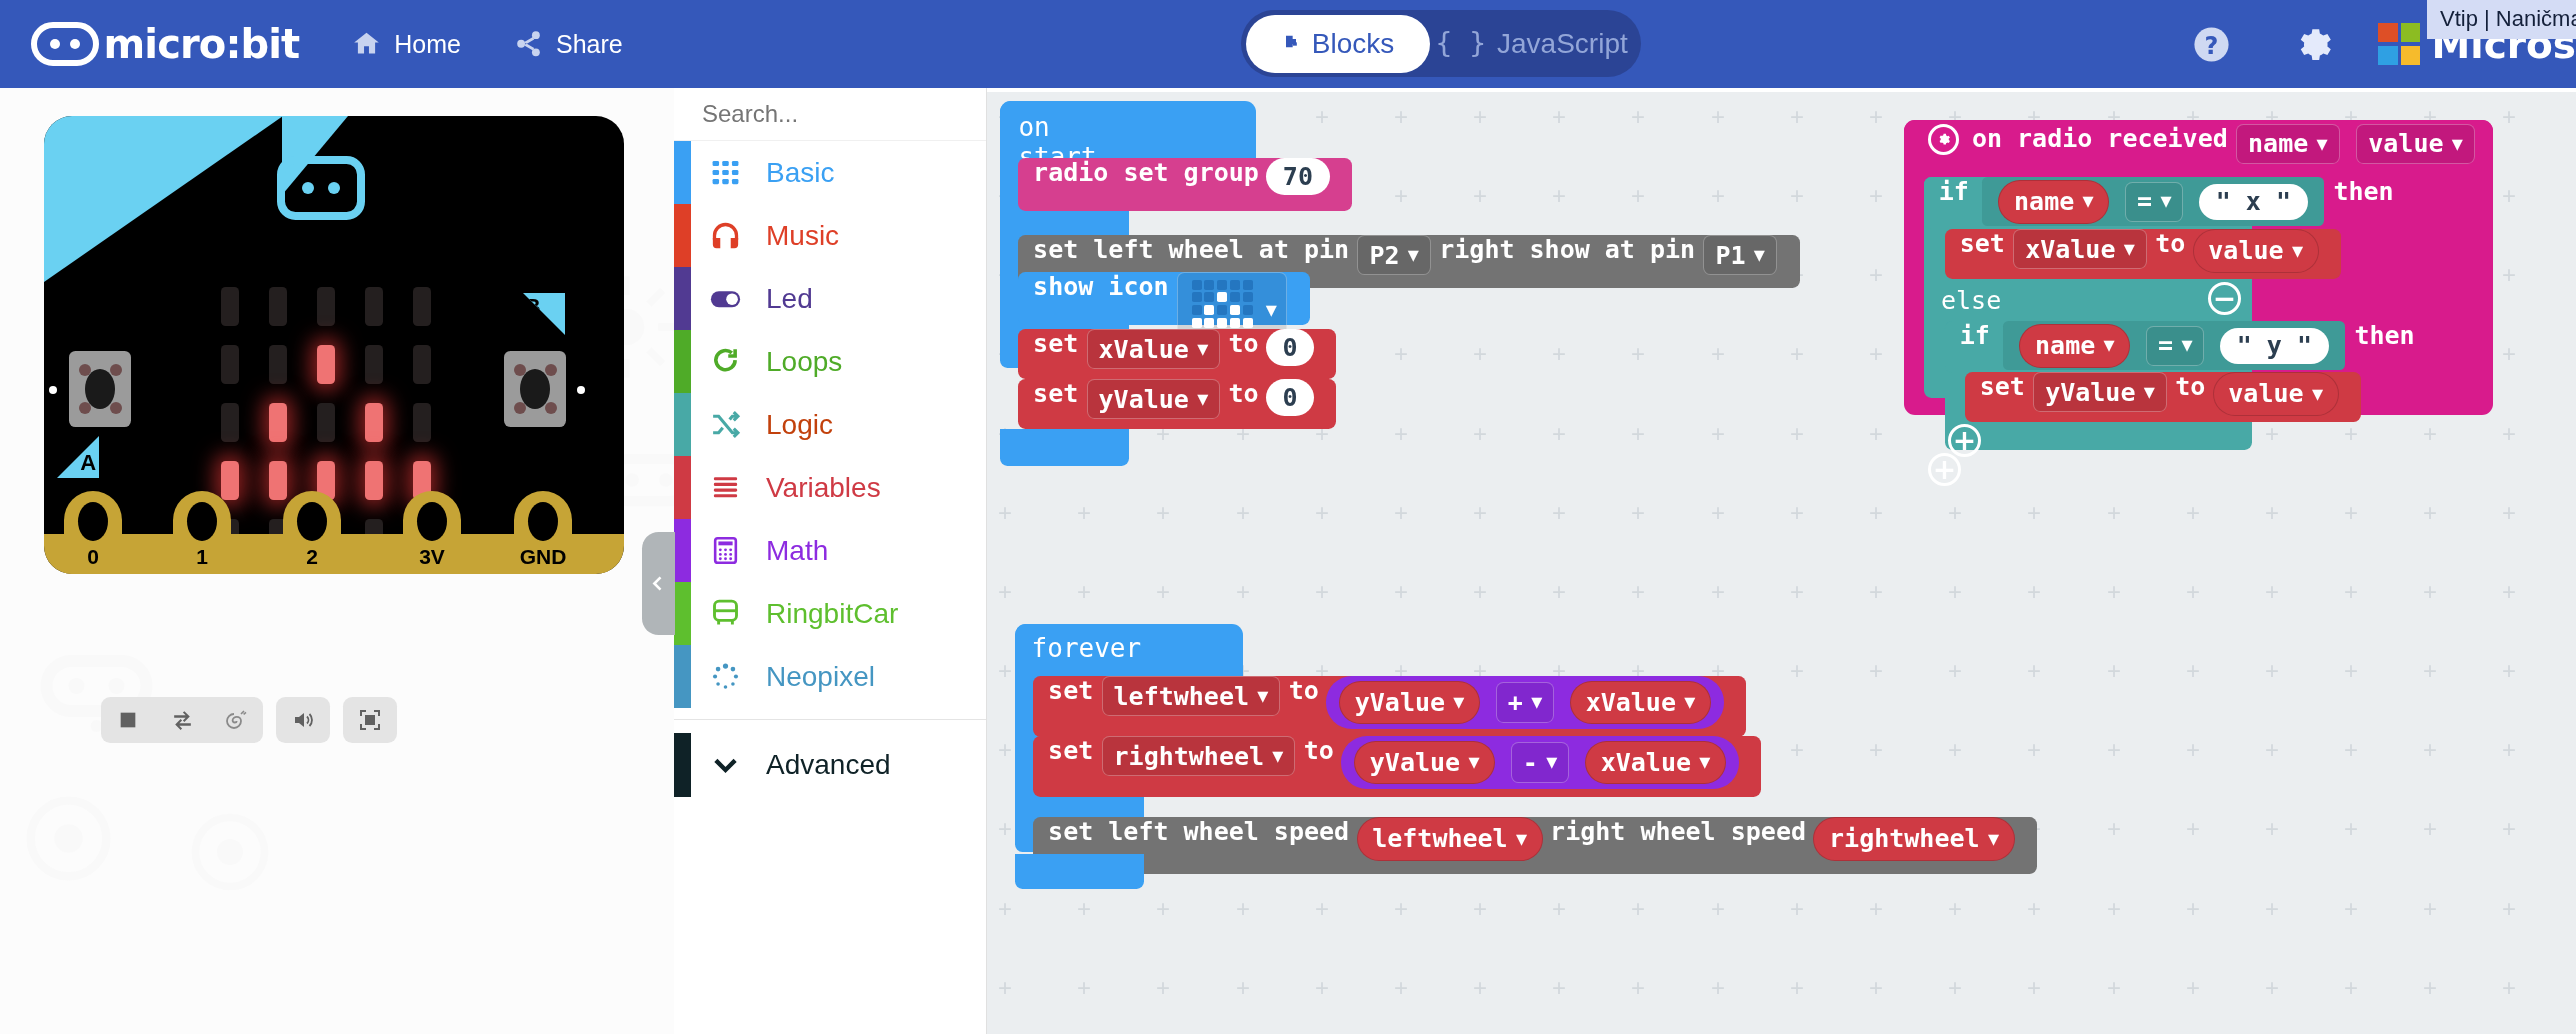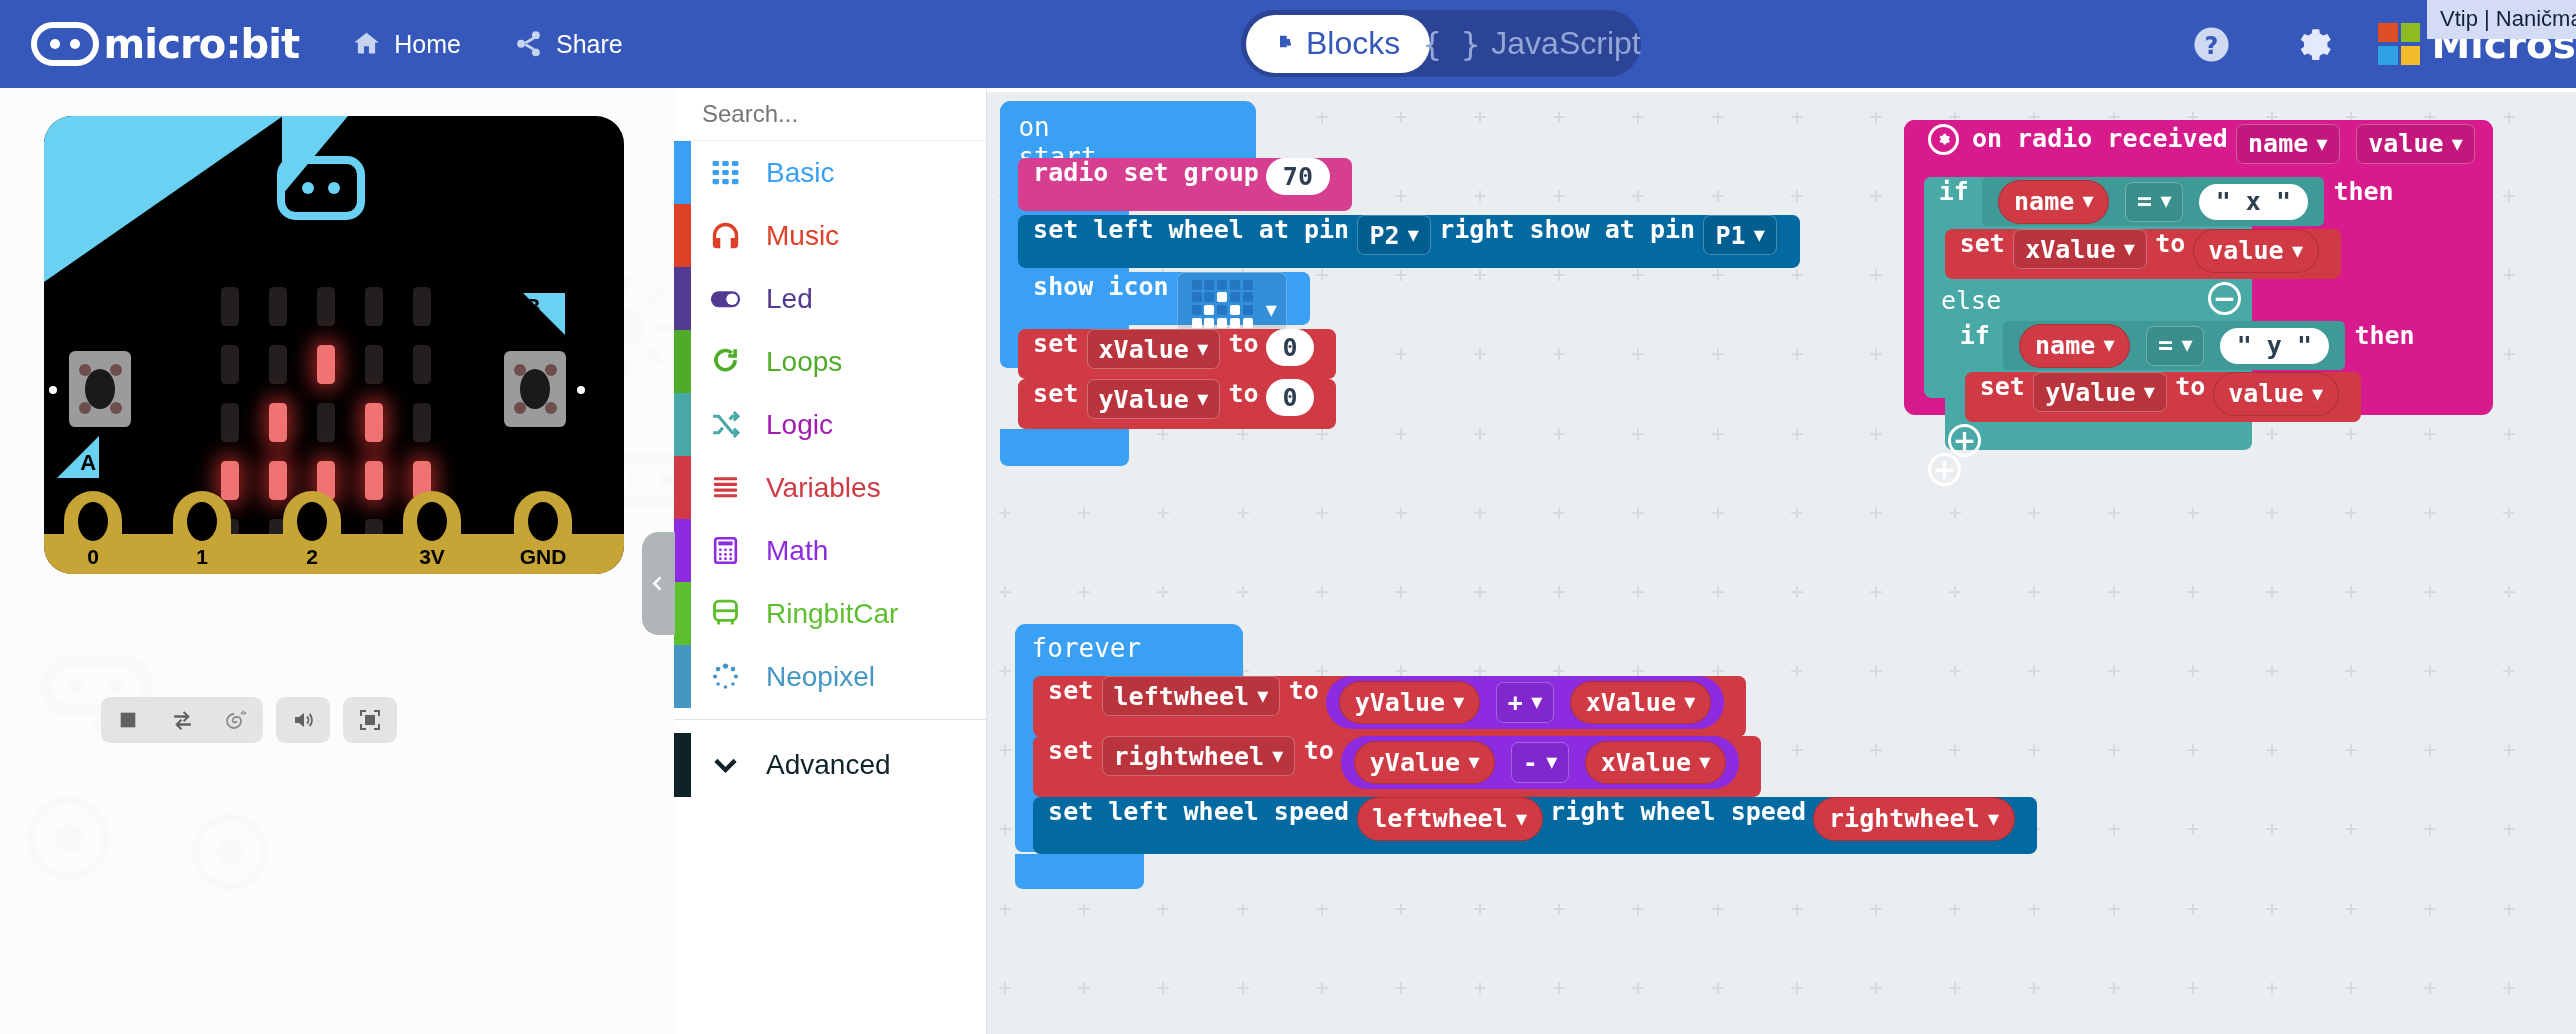--- a/index.html
+++ b/index.html
@@ -37,21 +37,21 @@
   .hdr-label { color: #ffffff; font-size: 25px; }
 
   
   #toggle-wrap {
     position: absolute; left: 1241px; top: 10px;
     width: 400px; height: 67px; border-radius: 34px;
     background: #2b4495; display: flex; align-items: center; padding: 4.6px;
   }
   .tgl {
     display: flex; align-items: center; justify-content: center; gap: 11px;
-    height: 58px; border-radius: 29.5px; cursor: pointer; font-size: 32px;
+    height: 58px; border-radius: 29.5px; cursor: pointer; font-size: 28px;
   }
   .tgl.active { background: #fff; color: #3558ba; width: 184px; }
   .tgl.inactive { color: #93a6d8; width: 204px; }
 
   #hdr-right {
     position: absolute; right: 0; top: 0; height: 88px;
     display: flex; align-items: center;
   }
   .icon-btn { margin-right: 0; cursor: pointer; display: flex; align-items: center; }
   #help-btn { margin-right: 59px; }
@@ -219,21 +219,21 @@
     font-family: "DejaVu Sans Mono", monospace; min-width: 41px; text-align: center;
   }
   .var-pill {
     border-radius: 24px; padding: 6.4px 14.7px; margin: 0 7.4px;
     display: flex; align-items: center; gap: 8.3px; font-size: 25px; color: #fff;
     border: 0.9px solid rgba(0,0,0,0.16);
   }
   .caret { font-size: 18.4px; line-height: 1; }
   .c-blue { background: #3aa0f3; }
   .c-red  { background: #cf3a44; }
-  .c-green{ background: #0369a1; }
+  .c-green{ background: #737373; margin-top: 20px; }
   .c-pink { background: #d63f8f; }
   .c-teal { background: #48a9a6; }
 
   #led-mini {
     display: grid; grid-template-columns: repeat(5, 10px); grid-template-rows: repeat(5, 10px);
     gap: 2.8px; padding: 4.6px;
   }
   .mini-led { width: 10px; height: 10px; border-radius: 1.8px; background: #2476c0; }
   .mini-led.on { background: #ffffff; }
 
@@ -607,21 +607,21 @@
           <div class="cat-label" style="color: rgb(79, 171, 40);">Loops</div>
         </div>
         <div class="cat">
           <div class="cat-strip" style="background: rgb(72, 169, 166);"></div>
           <div class="cat-icon">
             <svg width="33" height="33" viewBox="0 0 24 24" fill="none" stroke="#48a9a6" stroke-width="2.3">
               <path d="M3 6h4l10 12h4M3 18h4l3-3.6M15 8.4L17 6h4"></path>
               <path d="M18 3l3 3-3 3M18 15l3 3-3 3"></path>
             </svg>
           </div>
-          <div class="cat-label" style="color: #a21caf;">Logic</div>
+          <div class="cat-label" style="color: #c2410c;">Logic</div>
         </div>
         <div class="cat">
           <div class="cat-strip" style="background: rgb(207, 58, 68);"></div>
           <div class="cat-icon">
             <svg width="31" height="31" viewBox="0 0 24 24" fill="#cf3a44">
               <rect x="3" y="4" width="18" height="2.4" rx="1"></rect>
               <rect x="3" y="8.4" width="18" height="2.4" rx="1"></rect>
               <rect x="3" y="12.8" width="18" height="2.4" rx="1"></rect>
               <rect x="3" y="17.2" width="18" height="2.4" rx="1"></rect>
             </svg>

